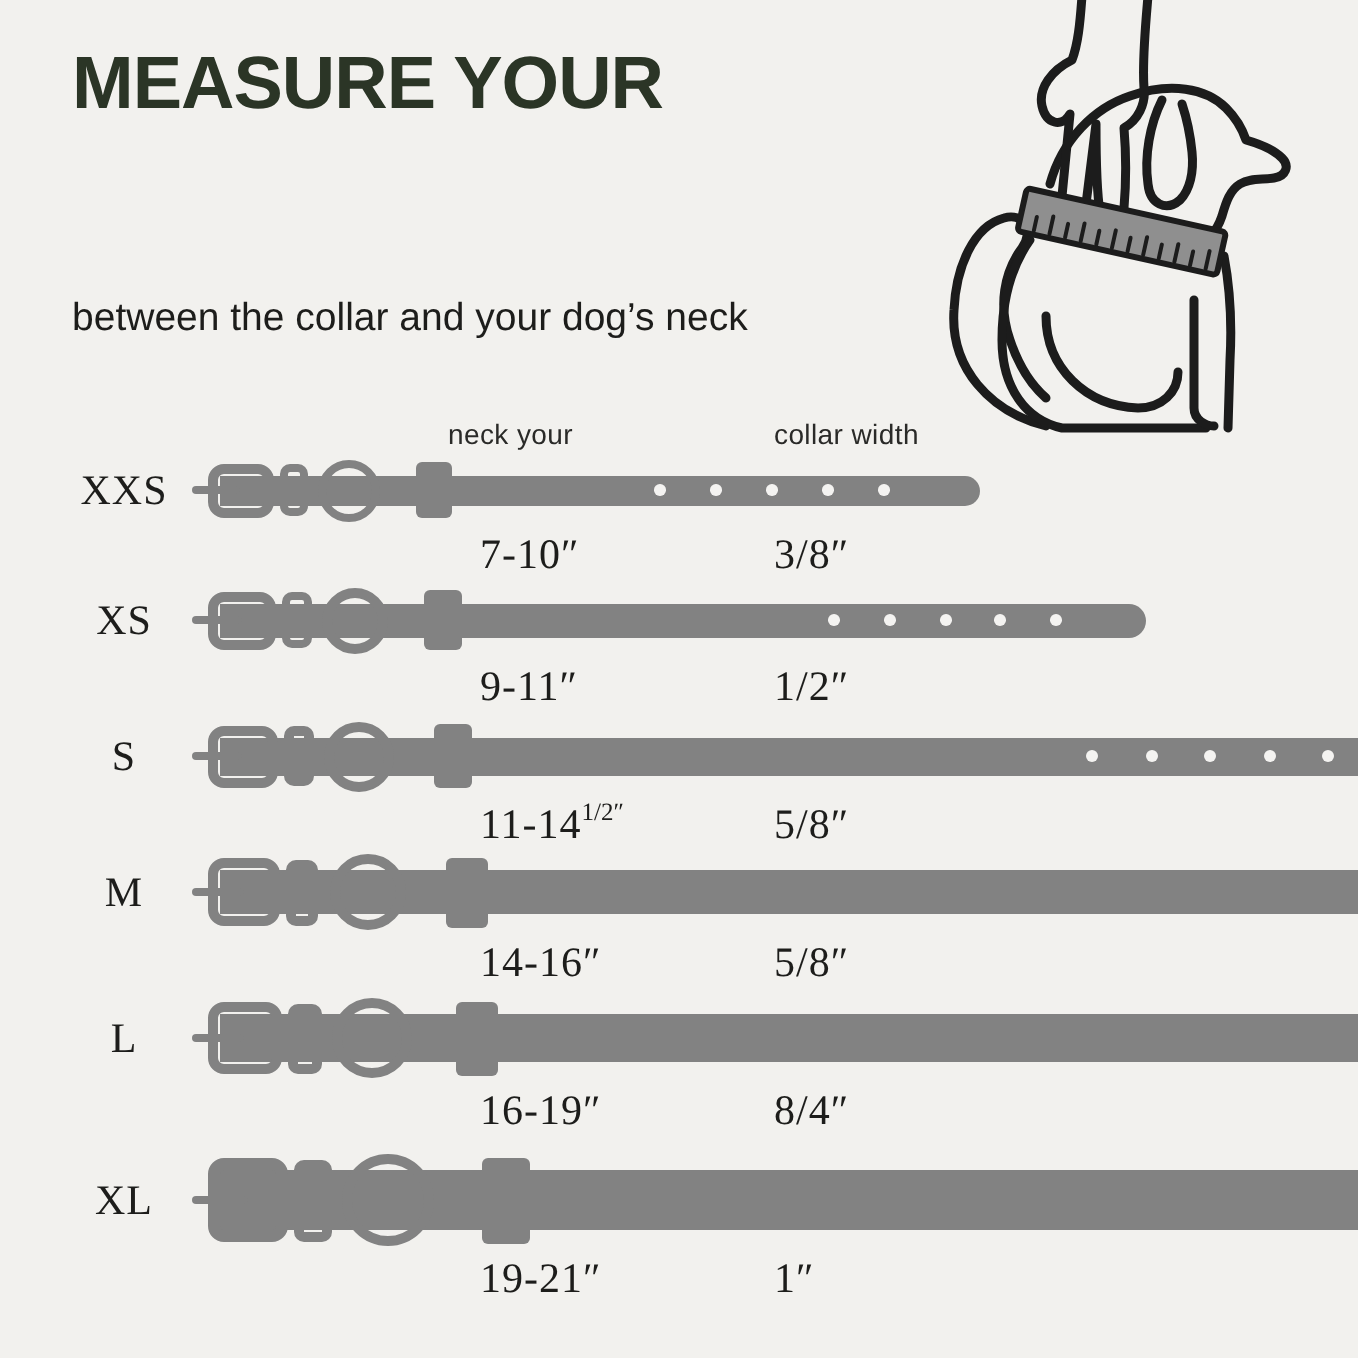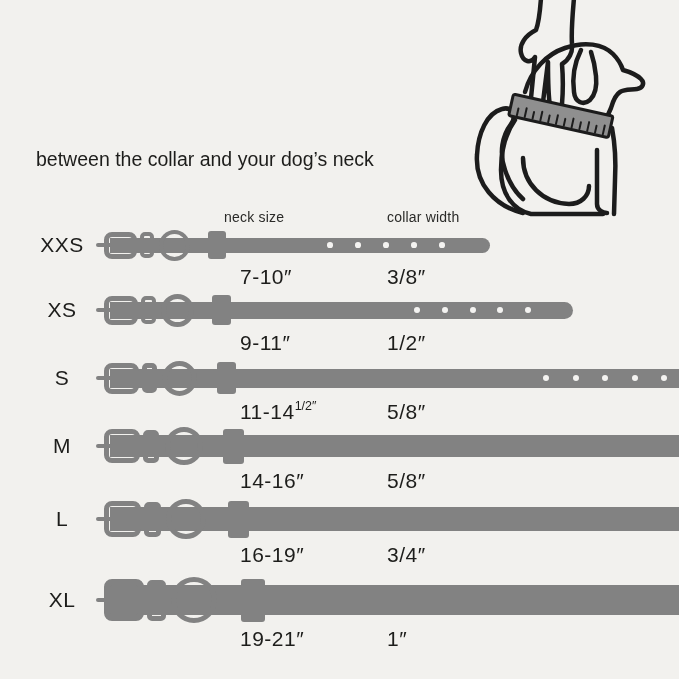--- a/index.html
+++ b/index.html
@@ -18,21 +18,21 @@
   .subtitle{
     position:absolute; left:36px; top:122px; margin:0;
     font-size:19.5px; line-height:1.28; font-weight:400;
   }
   
   .dog-illo{position:absolute; right:0; top:0;}
   
   .col-header{position:absolute; top:209px; font-size:14px; color:#2a2a28; letter-spacing:0.2px;}
   .col-header.neck{left:224px;}
   .col-header.width{left:387px;}
-  #rows{position:absolute; left:0; top:0; width:679px; height:628px;}
+  #rows{position:absolute; left:0; top:0; width:679px; height:628px;font-family:Liberation Serif, serif;}
   .lbl{position:absolute; left:26px; width:72px; text-align:center;
        font-size:21px; line-height:28px; font-weight:500; letter-spacing:0.5px;}
   .strap{position:absolute; background:var(--collar,#828282);}
   .hole{position:absolute; width:6px; height:6px; border-radius:50%; background:var(--hole,#f4f3f1);}
   .prong{position:absolute; height:4px; border-radius:2px; background:var(--collar,#828282);}
   .frame,.keeper,.dring{position:absolute; box-sizing:border-box; background:transparent;
        border-style:solid; border-color:var(--collar,#828282);}
   .frame{border-radius:8px;}
   .keeper{border-radius:5px;}
   .dring{border-radius:50%;}
@@ -40,21 +40,21 @@
   .val{position:absolute; font-size:21px; letter-spacing:0.5px; font-weight:400;}
   .val.neck{left:240px;}
   .val.width{left:387px;text-align:center;}
   .val sup{font-size:12.5px; position:relative; top:-1px; vertical-align:super; letter-spacing:0;}
 </style>
 </head>
 <body>
 
 <div class="canvas" style="--bg: #f2f1ee; --ink: #1d1d1b; --title: #2b3526; --collar: #828282; --hole: #f4f3f1;">
 
-  <h1 class="title"><br></h1>
+  <h1 class="title"><span>MEASURE YOUR</span><br></h1>
 
   <p class="subtitle"><br><span>between the collar and your dog’s neck</span></p>
 
   <svg class="dog-illo" width="224" height="224" viewBox="0 0 224 224" fill="none" stroke="#1c1c1c" stroke-width="4.5" stroke-linecap="round" stroke-linejoin="round">
 
     <path d="M 68 213 C 40 206 20 184 22 155 C 23 133 32 113 47 109 C 57 106 62 116 56 124 C 47 136 44 153 50 170 C 54 182 60 192 68 199"></path>
 
     <path d="M 60 120 C 50 134 46 152 46 170 C 46 194 58 210 76 214 L 148 214"></path>
 
     <path d="M 68 158 C 68 184 88 203 114 204 C 126 204 134 196 134 186"></path>
@@ -81,21 +81,21 @@
         <line x1="114" y1="114" x2="114" y2="107"></line>
           <line x1="122" y1="114" x2="122" y2="105"></line>
         <line x1="130" y1="114" x2="130" y2="107"></line>
           <line x1="138" y1="114" x2="138" y2="105"></line>
         <line x1="146" y1="114" x2="146" y2="107"></line>
           <line x1="154" y1="114" x2="154" y2="105"></line>
       </g>
     </g>
   </svg>
 
-  <span class="col-header neck">neck size</span>
+  <span class="col-header neck">neck your</span>
   <span class="col-header width">collar width</span>
 
   <div id="rows">
       <div>
         <span class="lbl" style="top:231px">XXS</span>
         <div class="strap" style="left:110px;top:237.5px;width:380px;height:15px;border-radius:0 7.5px 7.5px 0;"></div>
         <div class="hole" style="left:327.125px;top:242.125px;width:5.75px;height:5.75px;"></div>
         <div class="hole" style="left:355.125px;top:242.125px;width:5.75px;height:5.75px;"></div>
         <div class="hole" style="left:383.125px;top:242.125px;width:5.75px;height:5.75px;"></div>
         <div class="hole" style="left:411.125px;top:242.125px;width:5.75px;height:5.75px;"></div>
@@ -153,21 +153,21 @@
       </div>
       <div>
         <span class="lbl" style="top:505px">L</span>
         <div class="strap" style="left:110px;top:507px;width:569px;height:24px;"></div>
         <div class="prong" style="left:96px;top:517px;width:26.4px;"></div>
         <div class="frame" style="left:104px;top:501px;width:36.8px;height:36px;border-width:5.9px;"></div>
         <div class="keeper" style="left:143.8px;top:501.5px;width:17.2px;height:35px;border-width:5.2px;"></div>
         <div class="dring" style="left:166px;top:499px;width:40px;height:40px;border-width:5.4px;"></div>
         <div class="tab" style="left:227.8px;top:500.5px;width:21.4px;height:37px;"></div>
         <span class="val neck" style="top:543px">16-19″</span>
-        <span class="val width" style="top:543px">3/4″</span>
+        <span class="val width" style="top:543px">8/4″</span>
       </div>
       <div>
         <span class="lbl" style="top:586px">XL</span>
         <div class="strap" style="left:110px;top:585px;width:569px;height:30px;"></div>
         <div class="prong" style="left:96px;top:598px;width:27.75px;"></div>
         <div class="frame" style="left:104px;top:579px;width:39.5px;height:42px;border-width:6.4px;"></div>
         <div class="keeper" style="left:146.5px;top:579.5px;width:19px;height:41px;border-width:5.5px;"></div>
         <div class="dring" style="left:170.5px;top:577px;width:46px;height:46px;border-width:5.8px;"></div>
         <div class="tab" style="left:241px;top:578.5px;width:23.5px;height:43px;"></div>
         <span class="val neck" style="top:627px">19-21″</span>

